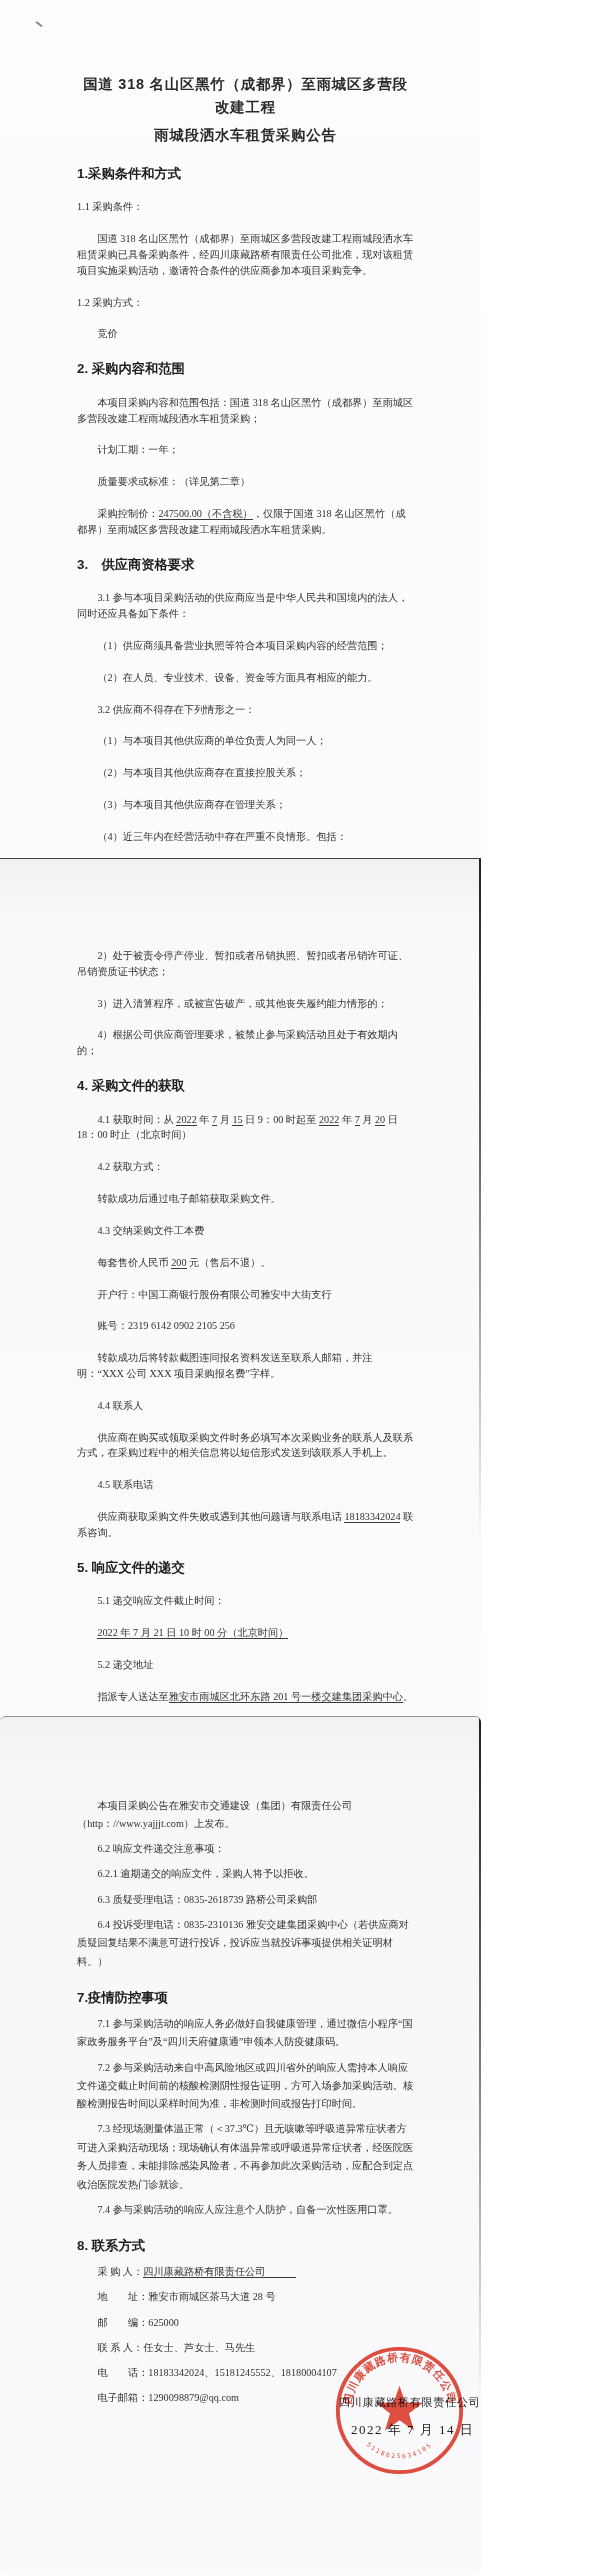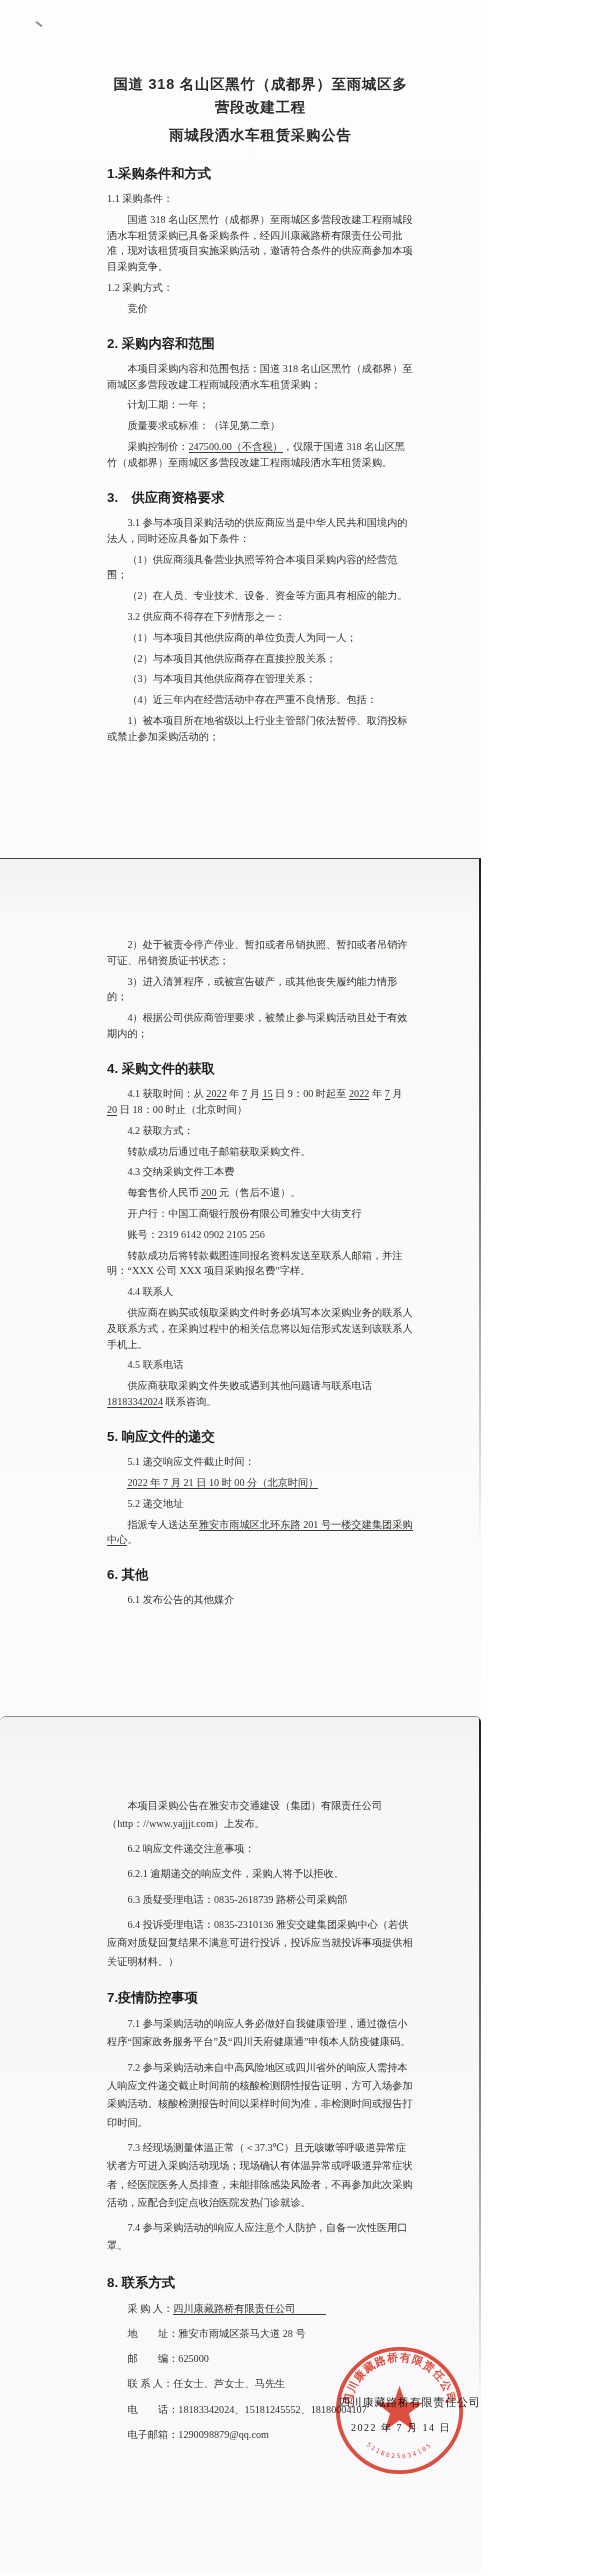--- a/index.html
+++ b/index.html
@@ -1,42 +1,42 @@
 <!DOCTYPE html>
 <html style="font-size:12px"><head>
 <meta charset="utf-8">
 <style>
   html,body{margin:0;padding:0;background:#ffffff;}
   body{width:607px;}
   .doc{width:607px;}
   .page{position:relative;width:481px;box-sizing:border-box;overflow:hidden;
-        padding:73px 67px 0 107px;}
+        padding:73px 67px 0 77px;}
   .p1{height:858px;background:linear-gradient(180deg,#fdfdfd 0%,#fbfbfa 100%);}
   .p2{height:858px;border-top:1.5px solid #3e3e3e;
       background:linear-gradient(180deg,#f2f1ef 0%,#faf9f7 7%,#fcfbfa 100%);}
   .p3{height:859px;border-top:1.5px solid #8f8f8f;
       background:linear-gradient(180deg,#f1f0f3 0%,#f7f6f9 6%,#faf9fb 100%);border-radius:6px;}
   .edge-right{position:absolute;top:0;right:0;width:2.3px;height:100%;
       background:linear-gradient(180deg,#1f1f1f 0%,#6a6a6a 35%,rgba(120,120,120,0) 80%);}
   .speck{position:absolute;left:35px;top:23px;width:7.6px;height:2.3px;background:#8a8a8a;
       transform:rotate(38deg);border-radius:1.5px;}
   .title{font-family:"Liberation Sans","DejaVu Sans",sans-serif;font-weight:700;
       font-size:14.4px;line-height:1.6;color:#2a2a2a;text-align:center;margin:0 0 4.6px 0;
       letter-spacing:0.8px;}
   .h2{font-family:"Liberation Sans","DejaVu Sans",sans-serif;font-weight:700;
       font-size:13.3px;line-height:1.4;color:#1e1e1e;margin:18px 0 7.6px 0;}
   .para{font-family:"Liberation Serif","DejaVu Serif",serif;font-size:10.2px;
-      line-height:1.55;color:#32302e;margin:5px 0;text-indent:2em;white-space:pre-wrap;}
+      line-height:1.55;color:#32302e;margin:16px 0;text-indent:2em;white-space:pre-wrap;}
   .para.noindent{text-indent:0;}
   .p3 .para{line-height:1.8;margin:6.8px 0;}
   .u{border-bottom:0.8px solid #3a3a3a;}
   .seal-sign,.seal-date{position:absolute;z-index:1;color:#222;
       font-family:"Liberation Serif","DejaVu Serif",serif;white-space:pre;}
   .seal-sign{left:339px;top:678px;font-size:11px;letter-spacing:0.8px;}
-  .seal-date{left:351px;top:704px;font-size:10px;letter-spacing:1.5px;}
+  .seal-date{left:351px;top:704px;font-size:13px;letter-spacing:1.5px;}
   .seal-svg{position:absolute;left:334px;top:628px;width:131px;height:131px;z-index:2;
       mix-blend-mode:multiply;opacity:.88;}
   .seal-svg .ring{font-family:"Liberation Sans","DejaVu Sans",sans-serif;font-weight:700;
       font-size:14px;letter-spacing:1.5px;}
   .seal-svg .serial{font-family:"DejaVu Sans Mono","Liberation Mono",monospace;
       font-size:8px;letter-spacing:2.5px;}
 </style>
 </head>
 <body>
 

